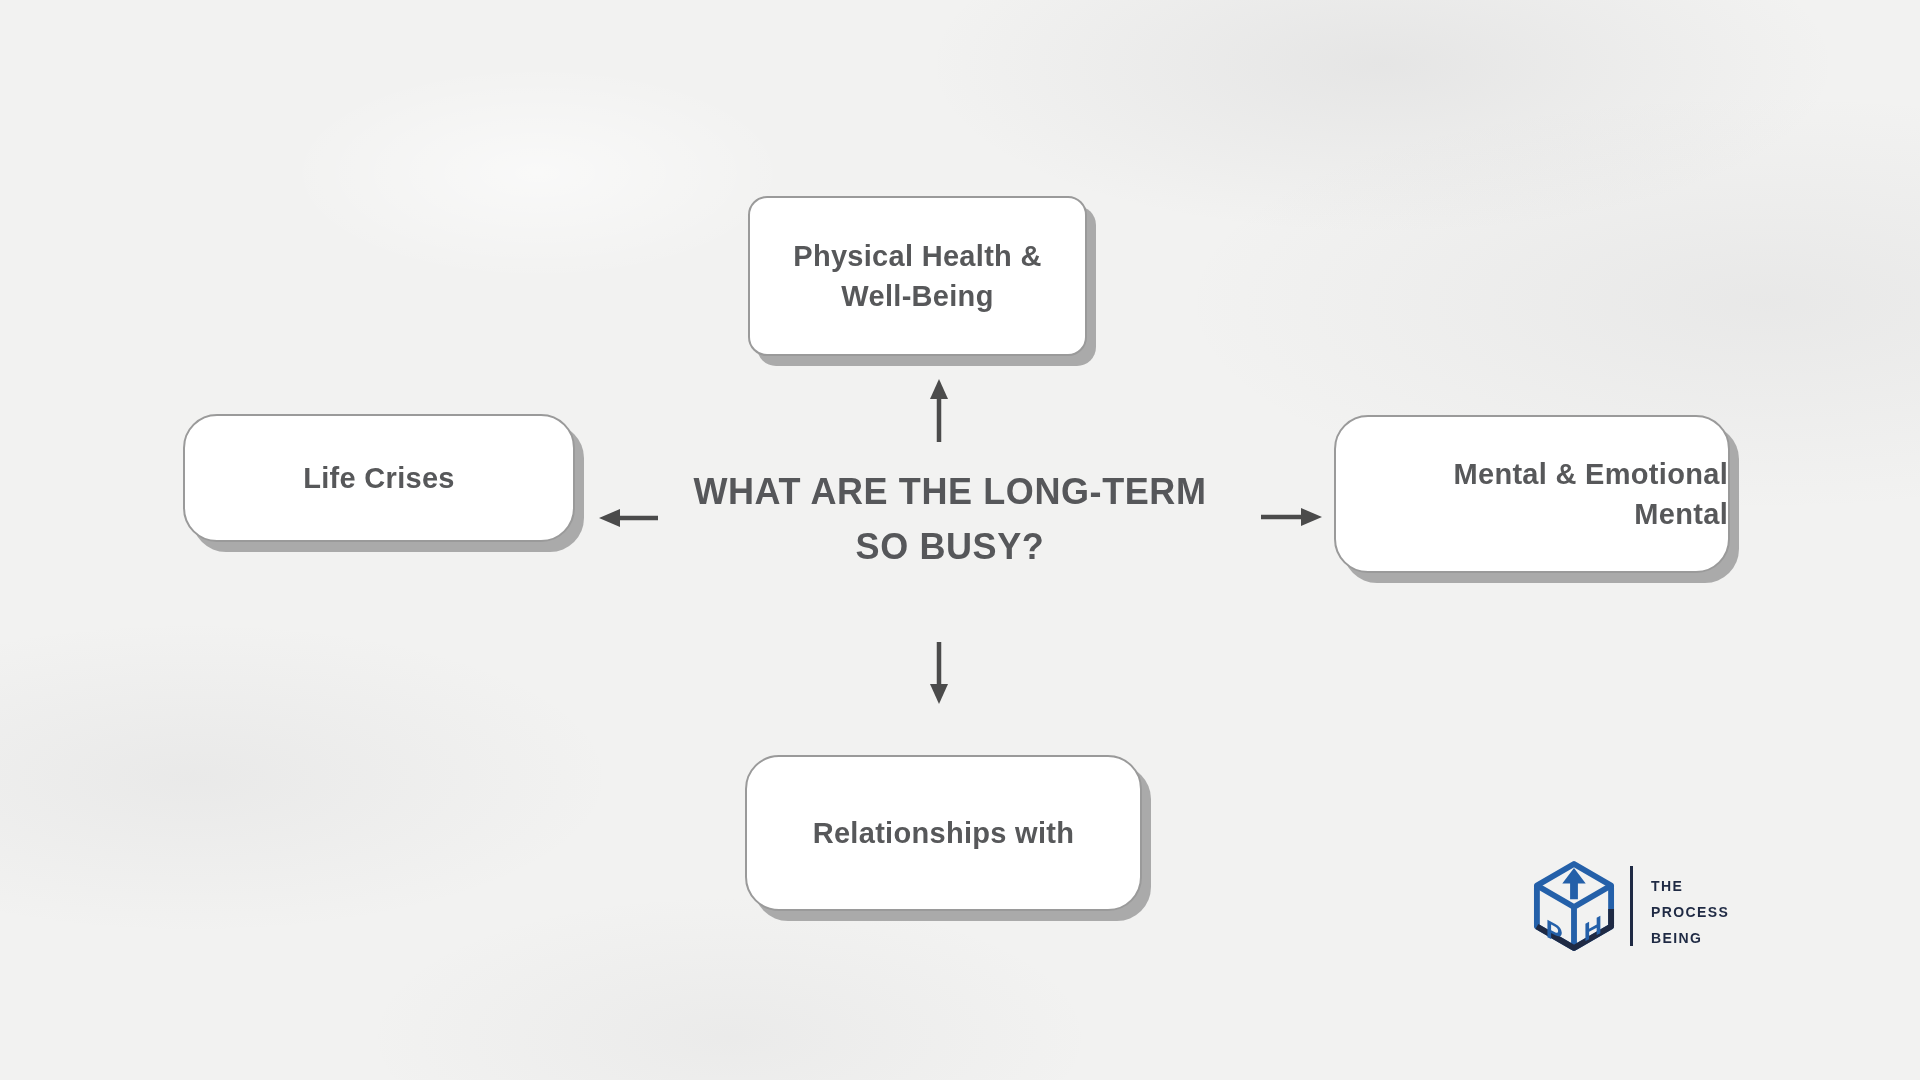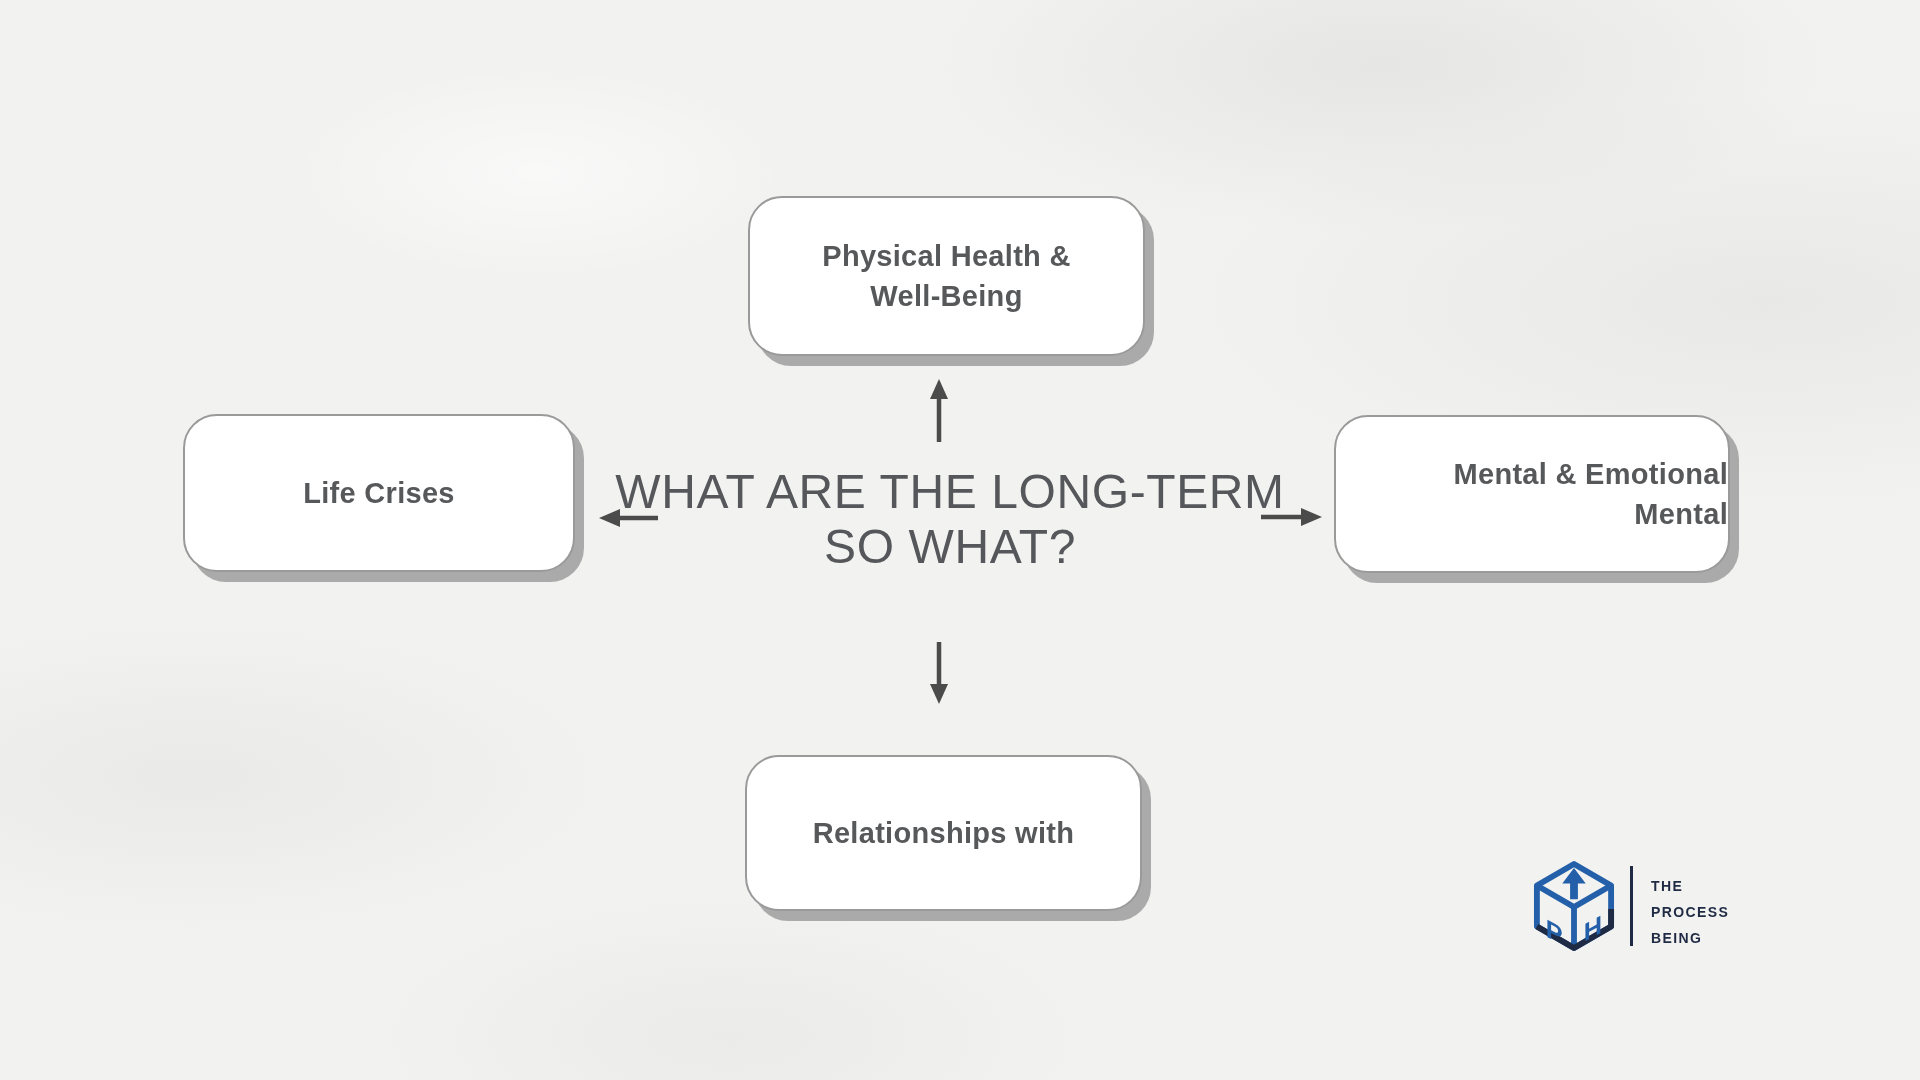--- a/index.html
+++ b/index.html
@@ -29,33 +29,33 @@
     align-items:center;
     justify-content:center;
     text-align:center;
     color:#57585a;
     font-weight:bold;
     font-size:29px;
     line-height:40px;
     letter-spacing:0.3px;
     box-sizing:border-box;
   }
-  .node-top{left:748px;top:196px;width:397px;height:160px;}
-  .node-left{left:183px;top:414px;width:392px;height:158px;}
+  .node-top{left:748px;top:196px;width:339px;height:160px;border-radius:19px;}
+  .node-left{left:183px;top:414px;width:392px;height:128px;}
   .node-right{left:1334px;top:415px;width:396px;height:158px;align-items:flex-end;}
   .node-bottom{left:745px;top:708px;width:397px;height:156px;margin-top:47px;}
 
   
   .center-title{
     position:absolute;
     left:610px;top:464px;width:680px;
     text-align:center;
     color:#56575a;
-    font-weight:normal;
-    font-size:48px;
+    font-weight:bold;
+    font-size:36px;
     line-height:55px;
     letter-spacing:0.6px;
   }
   .center-title span{display:block;}
 
   
   .arrows{
     position:absolute;left:0;top:0;width:1920px;height:1080px;
     pointer-events:none;
   }
@@ -81,21 +81,21 @@
   }
   .logo-text span{display:block;}
 </style>
 </head>
 <body>
 
 <div class="canvas">
 
   <div class="center-title">
     <span>WHAT ARE THE LONG-TERM</span>
-    <span>SO WHAT?</span>
+    <span>SO BUSY?</span>
   </div>
 
   <div class="node node-top">
     <span>Physical Health &amp;</span>
     <span>Well-Being</span>
   </div>
 
   <div class="node node-left">
     <span>Life Crises</span>
   </div>

